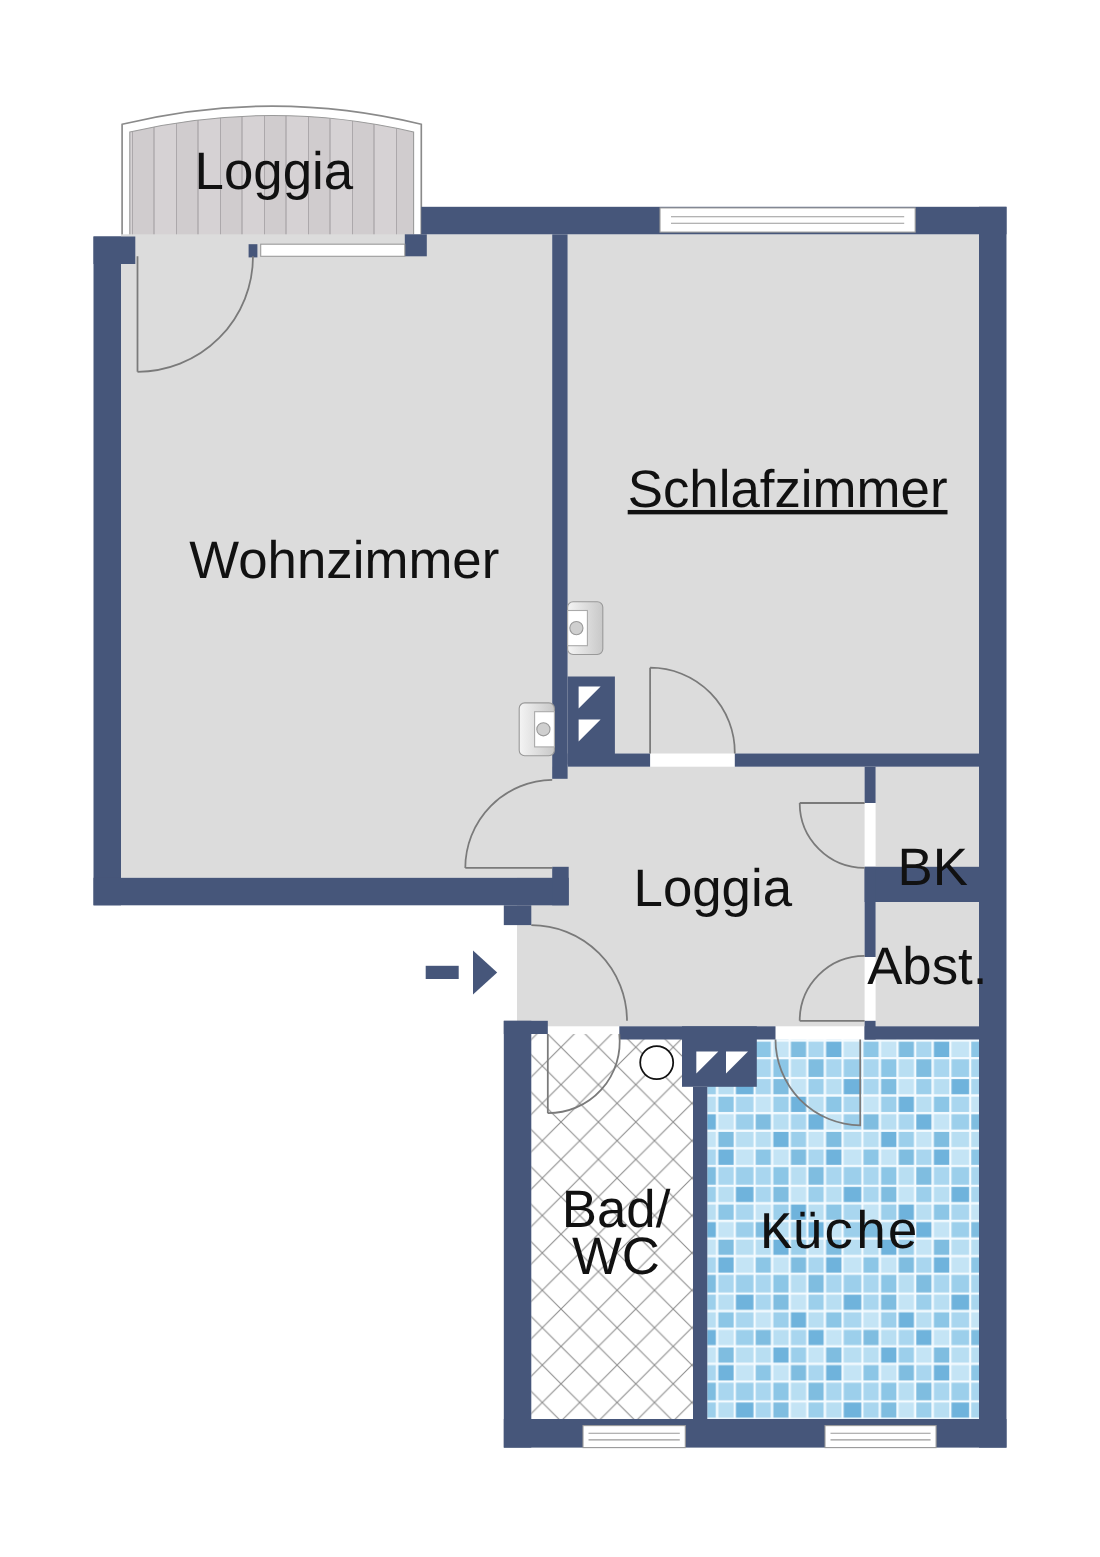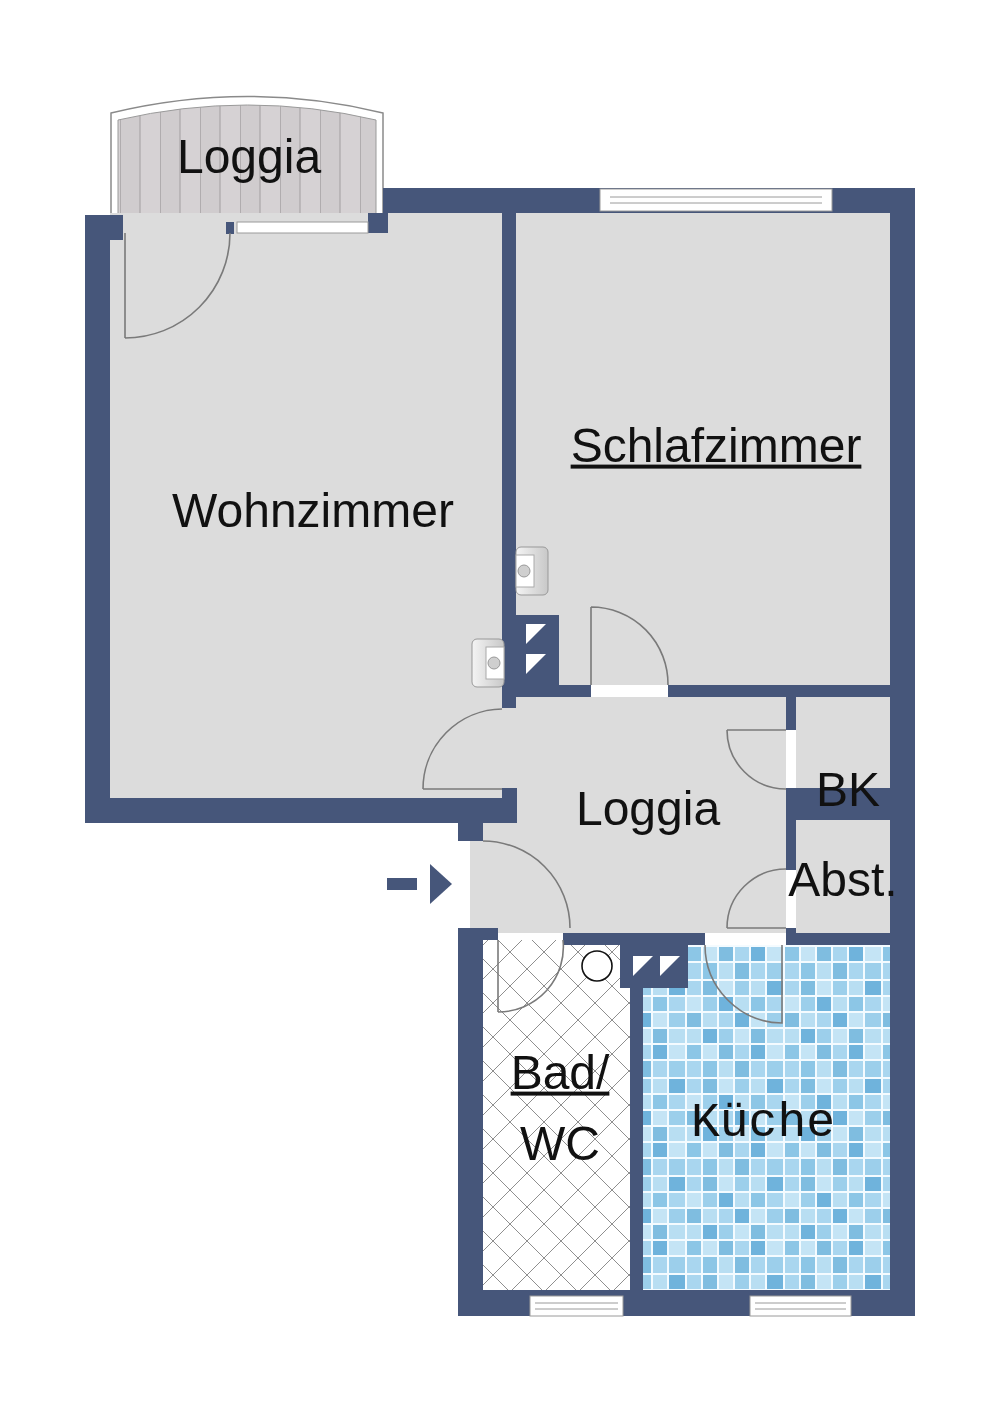--- a/index.html
+++ b/index.html
@@ -176,15 +176,15 @@
     <polygon points="430,864 452,884 430,904"></polygon>
   </g>
 </svg>
 
 <div class="label" style="left:249px; top:157px;">Loggia</div>
 <div class="label" style="left:313px; top:511px;">Wohnzimmer</div>
 <div class="label" style="left:716px; top:446px;text-decoration:underline;">Schlafzimmer</div>
 <div class="label" style="left:648px; top:809px;">Loggia</div>
 <div class="label" style="left:848px; top:790px;">BK</div>
 <div class="label" style="left:843px; top:880px;">Abst.</div>
-<div class="label" style="left:560px; top:1073px;text-decoration:underline;">Bad/</div>
+<div class="label" style="left:560px; top:1101px;">Bad/</div>
 <div class="label" style="left:560px; top:1144px;text-align:center;">WC</div>
 <div class="label" style="left:763px; top:1123px;font-family:Liberation Mono, monospace;">Küche</div>
 
 </body></html>

